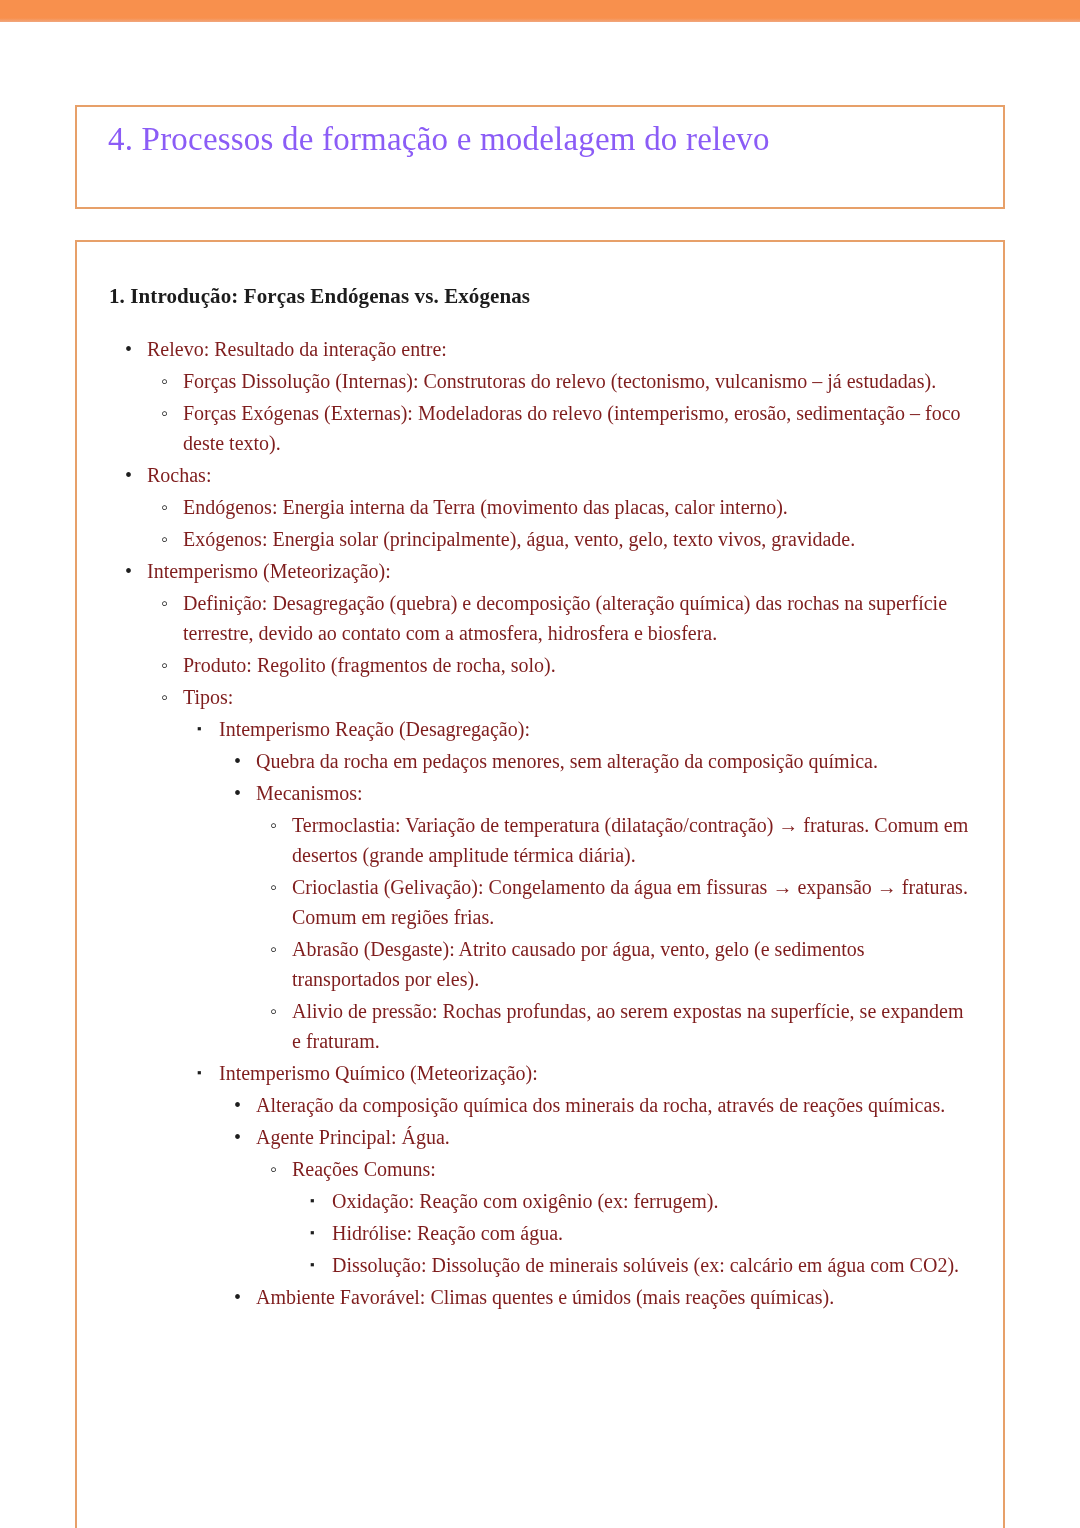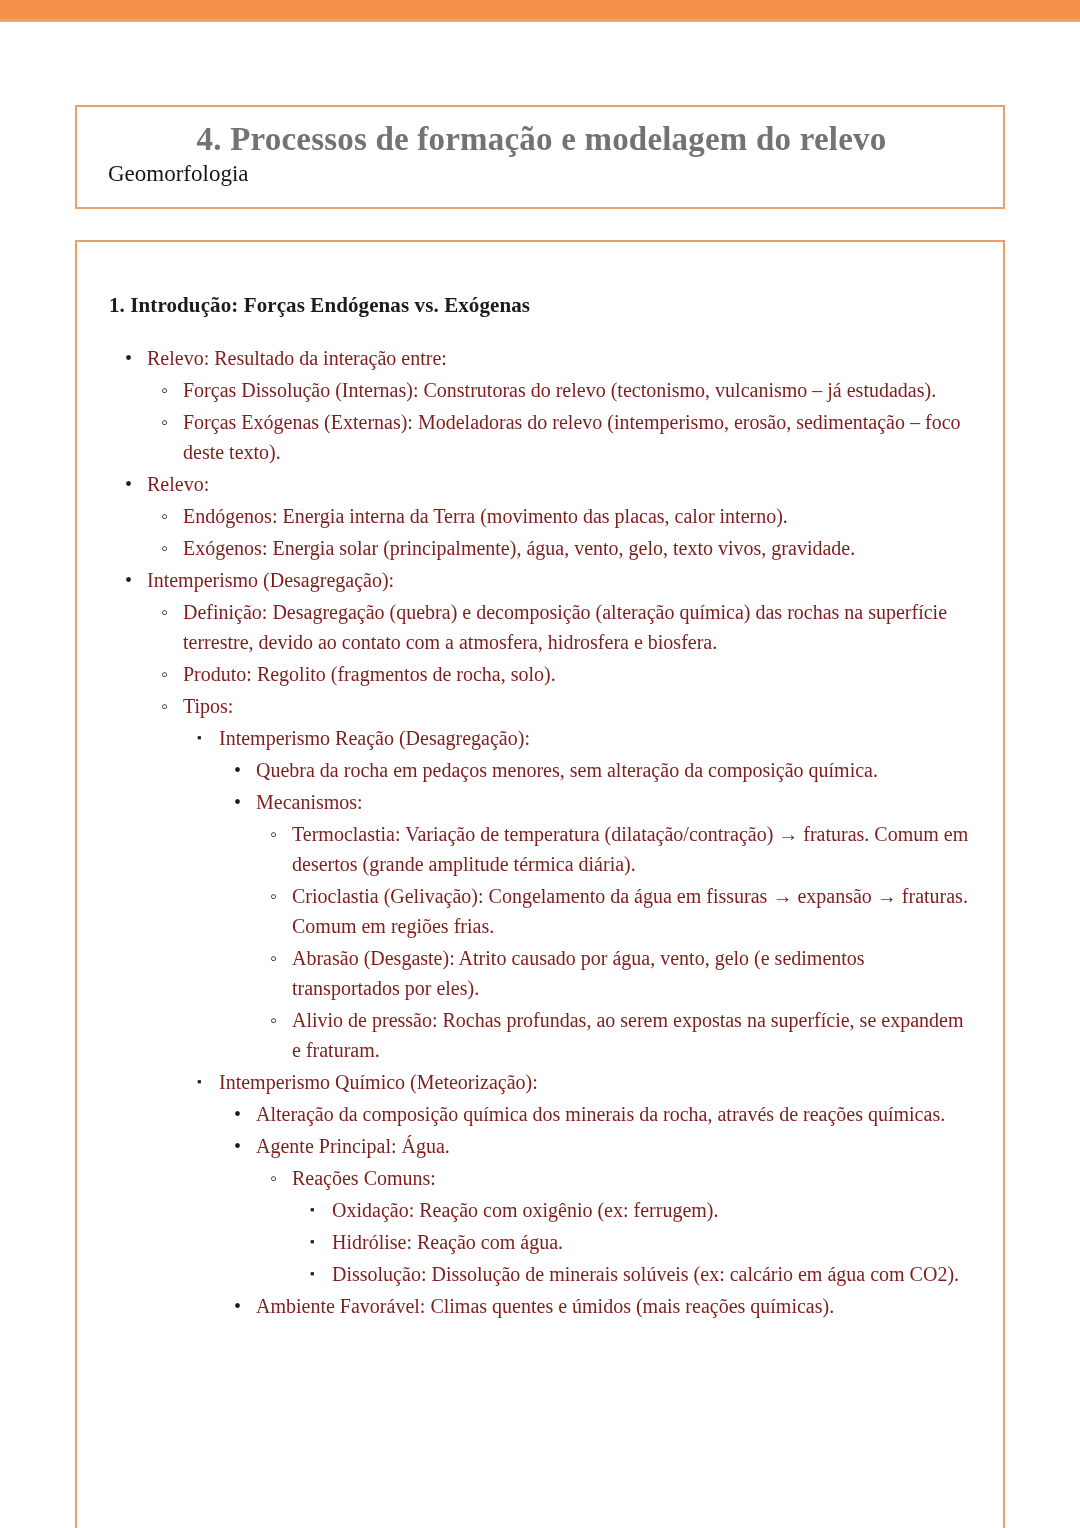--- a/index.html
+++ b/index.html
@@ -33,25 +33,24 @@
     width: 930px;
     height: 104px;
     box-sizing: border-box;
     border: 2px solid #E7A069;
     background: #FFFFFF;
     padding: 12px 28px 0 31px;
   }
   .title-card h1 {
     margin: 0;
     font-size: 33px;
-    font-weight: bold;
+    font-weight: normal;
     line-height: 40px;
-    color: #737373;
+    color: #8b5cf6;
     letter-spacing: 0.2px;
-    text-align: center;
   }
   .title-card .subtitle {
     margin: 0;
     font-size: 23px;
     font-weight: normal;
     line-height: 30px;
     color: #151515;
   }
 
   
@@ -68,21 +67,21 @@
   }
 
   .section-heading {
     margin: 28px 0 25px 0;
     font-size: 21px;
     font-weight: bold;
     color: #1C1C1C;
     letter-spacing: 0.1px;
   }
   .section-heading:first-child {
-    margin-top: 17px;
+    margin-top: 8px;
   }
 
   
   .li {
     display: flex;
     align-items: flex-start;
     margin-top: 2px;
     font-size: 20px;
     line-height: 30px;
   }
@@ -109,53 +108,52 @@
   .lvl-5 { margin-left: 161px; }
   .lvl-6 { margin-left: 201px; }
 </style>
 </head>
 <body>
 
 <div class="top-bar"></div>
 
 <section class="title-card">
   <h1>4. Processos de formação e modelagem do relevo</h1>
-  <p class="subtitle">Geomorfologia</p>
 </section>
 
 <section class="content-card">
   <div>
       <h2 class="section-heading">1. Introdução: Forças Endógenas vs. Exógenas</h2>
       <div class="li lvl-1">
         <span class="bullet bullet-disc">•</span>
         <span class="li-text">Relevo: Resultado da interação entre:</span>
       </div>
       <div class="li lvl-2">
         <span class="bullet bullet-circle">◦</span>
         <span class="li-text">Forças Dissolução (Internas): Construtoras do relevo (tectonismo, vulcanismo – já estudadas).</span>
       </div>
       <div class="li lvl-2">
         <span class="bullet bullet-circle">◦</span>
         <span class="li-text">Forças Exógenas (Externas): Modeladoras do relevo (intemperismo, erosão, sedimentação – foco deste texto).</span>
       </div>
       <div class="li lvl-1">
         <span class="bullet bullet-disc">•</span>
-        <span class="li-text">Relevo:</span>
+        <span class="li-text">Rochas:</span>
       </div>
       <div class="li lvl-2">
         <span class="bullet bullet-circle">◦</span>
         <span class="li-text">Endógenos: Energia interna da Terra (movimento das placas, calor interno).</span>
       </div>
       <div class="li lvl-2">
         <span class="bullet bullet-circle">◦</span>
         <span class="li-text">Exógenos: Energia solar (principalmente), água, vento, gelo, texto vivos, gravidade.</span>
       </div>
       <div class="li lvl-1">
         <span class="bullet bullet-disc">•</span>
-        <span class="li-text">Intemperismo (Desagregação):</span>
+        <span class="li-text">Intemperismo (Meteorização):</span>
       </div>
       <div class="li lvl-2">
         <span class="bullet bullet-circle">◦</span>
         <span class="li-text">Definição: Desagregação (quebra) e decomposição (alteração química) das rochas na superfície terrestre, devido ao contato com a atmosfera, hidrosfera e biosfera.</span>
       </div>
       <div class="li lvl-2">
         <span class="bullet bullet-circle">◦</span>
         <span class="li-text">Produto: Regolito (fragmentos de rocha, solo).</span>
       </div>
       <div class="li lvl-2">

